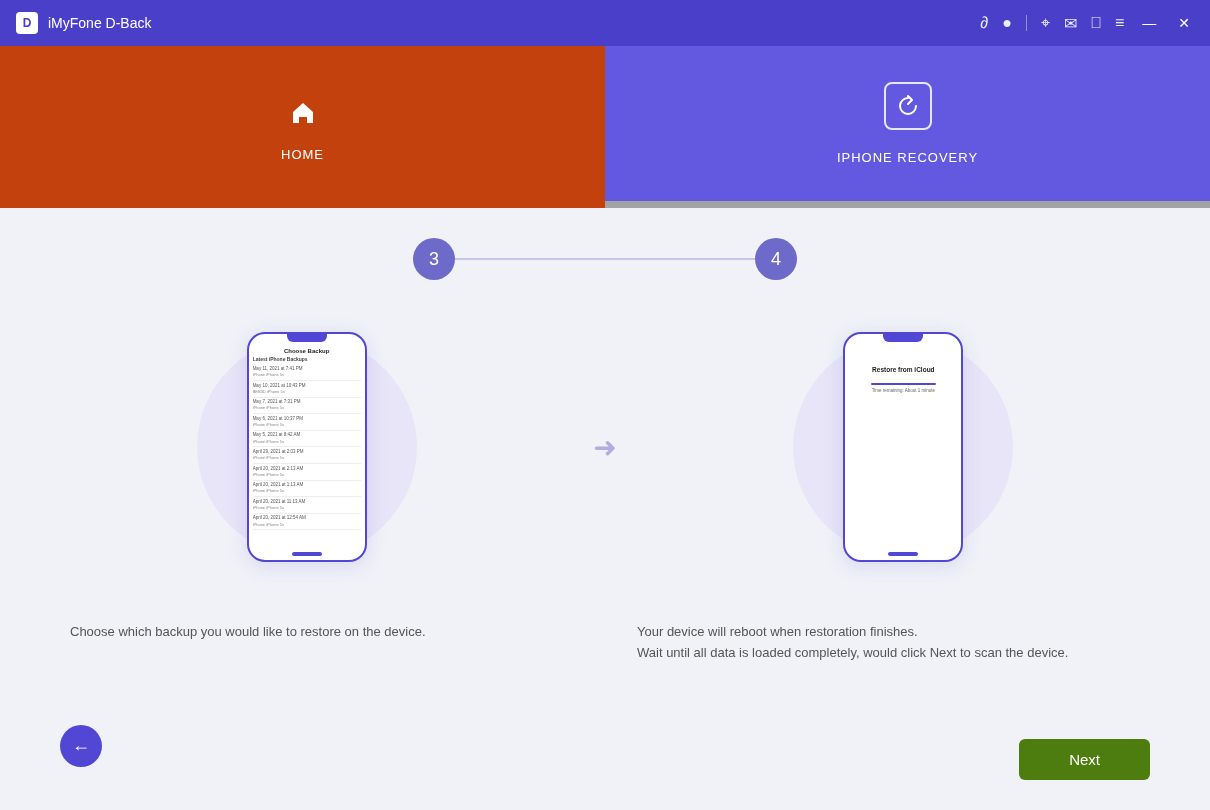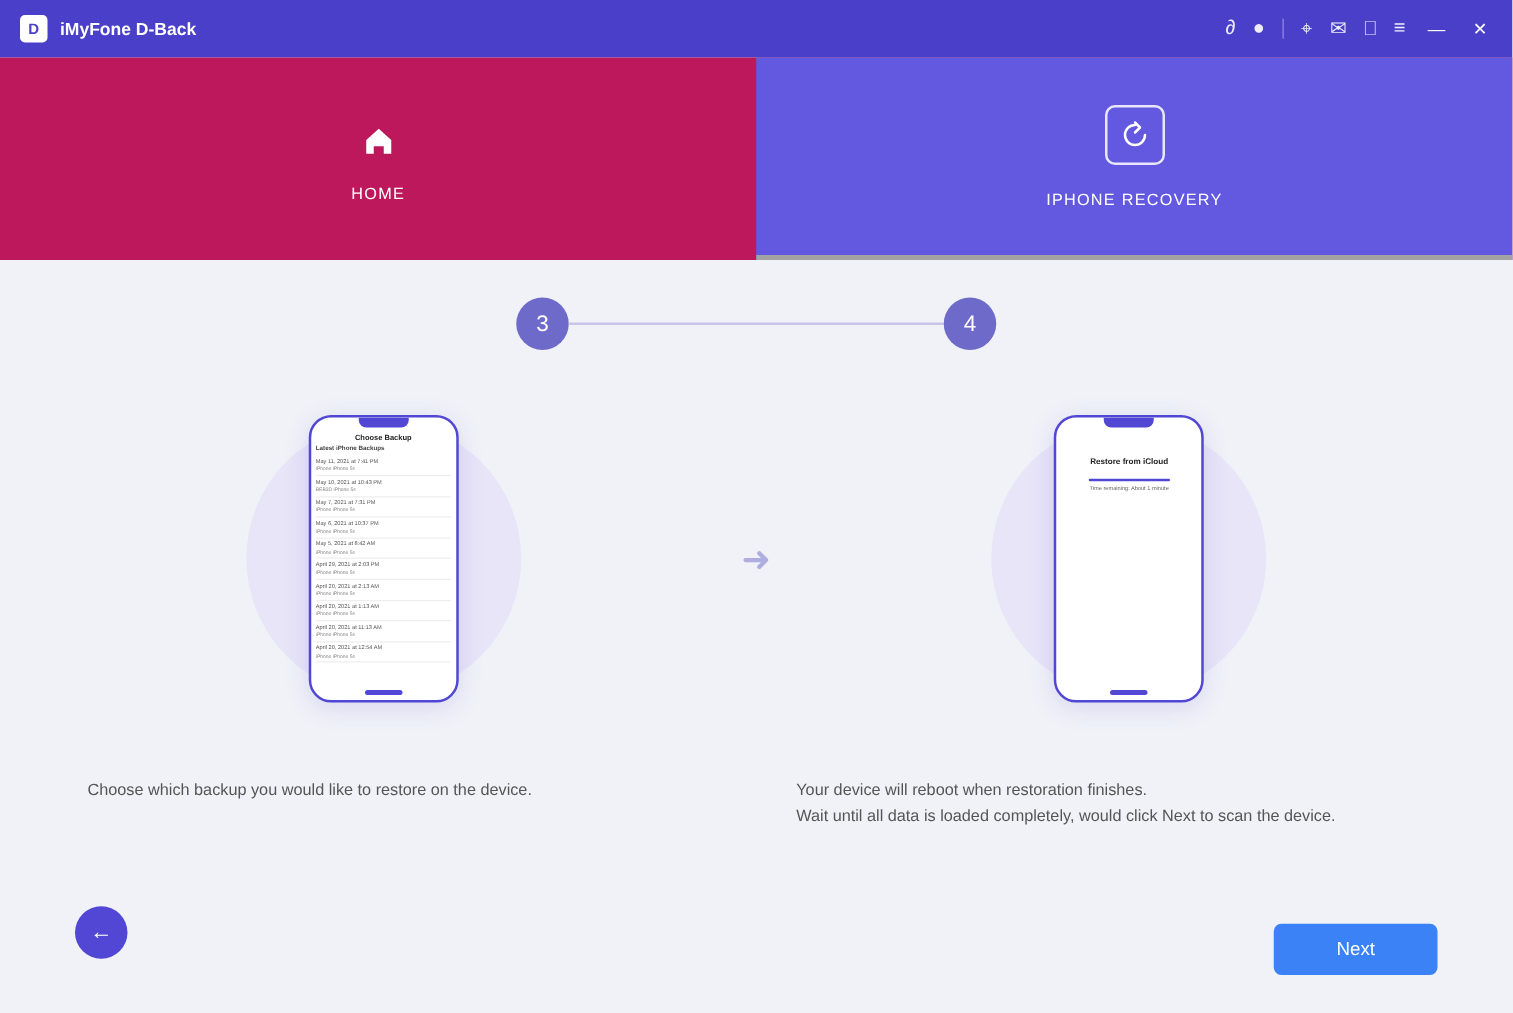--- a/index.html
+++ b/index.html
@@ -10,49 +10,49 @@
       background: #4a3fc9;
       height: 46px;
       display: flex;
       align-items: center;
       padding: 0 16px;
       justify-content: space-between;
       color: white;
     }
     .title-bar-left { display: flex; align-items: center; gap: 10px; }
     .title-bar-logo { width: 22px; height: 22px; background: white; border-radius: 4px; display: flex; align-items: center; justify-content: center; color: #4a3fc9; font-weight: bold; font-size: 12px; }
-    .title-bar-title { color: white; font-size: 14px; font-weight: 700; text-align: right; }
+    .title-bar-title { color: white; font-size: 14px; font-weight: 400; text-align: right; }
     .title-bar-right { display: flex; align-items: center; gap: 14px; }
     .title-bar-icon { color: white; font-size: 16px; cursor: pointer; opacity: 0.9; }
     .title-bar-divider { width: 1px; height: 16px; background: rgba(255,255,255,0.4); }
     .win-btn { color: white; font-size: 14px; cursor: pointer; padding: 2px 4px; }
 
     
     .nav-bar {
-      background: #be185d;
+      background: #c2410c;
       height: 162px;
       display: flex;
       align-items: stretch;
     }
     .nav-item {
       flex: 1;
       display: flex;
       flex-direction: column;
       align-items: center;
       justify-content: center;
       gap: 10px;
       cursor: pointer;
       color: white;
       font-size: 14px;
       font-weight: 400;
       letter-spacing: 0.5px;
       border-bottom: 3px solid transparent;
       transition: background 0.2s;
     }
-    .nav-item.active { background: #6259e0; border-bottom: 4px solid #a3a3a3; gap: 20px; }
+    .nav-item.active { background: #6259e0; border-bottom: 7px solid #a3a3a3; gap: 20px; }
     .nav-icon { width: 48px; height: 48px; border: 2px solid rgba(255,255,255,0.85); border-radius: 8px; display: flex; align-items: center; justify-content: center; font-size: 22px; }
     .nav-item:nth-child(1) .nav-icon { border: none; }
     .nav-label { font-size: 13px; letter-spacing: 1px; text-transform: uppercase; }
 
     
     .main-content {
       background: #f0f2f8;
       height: calc(810px - 46px - 162px);
       display: flex;
       flex-direction: column;
@@ -213,21 +213,21 @@
       color: white;
       border: none;
       cursor: pointer;
       font-size: 18px;
       display: flex;
       align-items: center;
       justify-content: center;
     }
 
     .next-btn {
-      background: #3b82f6;
+      background: #4d7c0f;
       color: white;
       border: none;
       border-radius: 6px;
       padding: 12px 50px;
       font-size: 15px;
       cursor: pointer;
       font-weight: 400;
       margin-top: 28px;
     }
 

